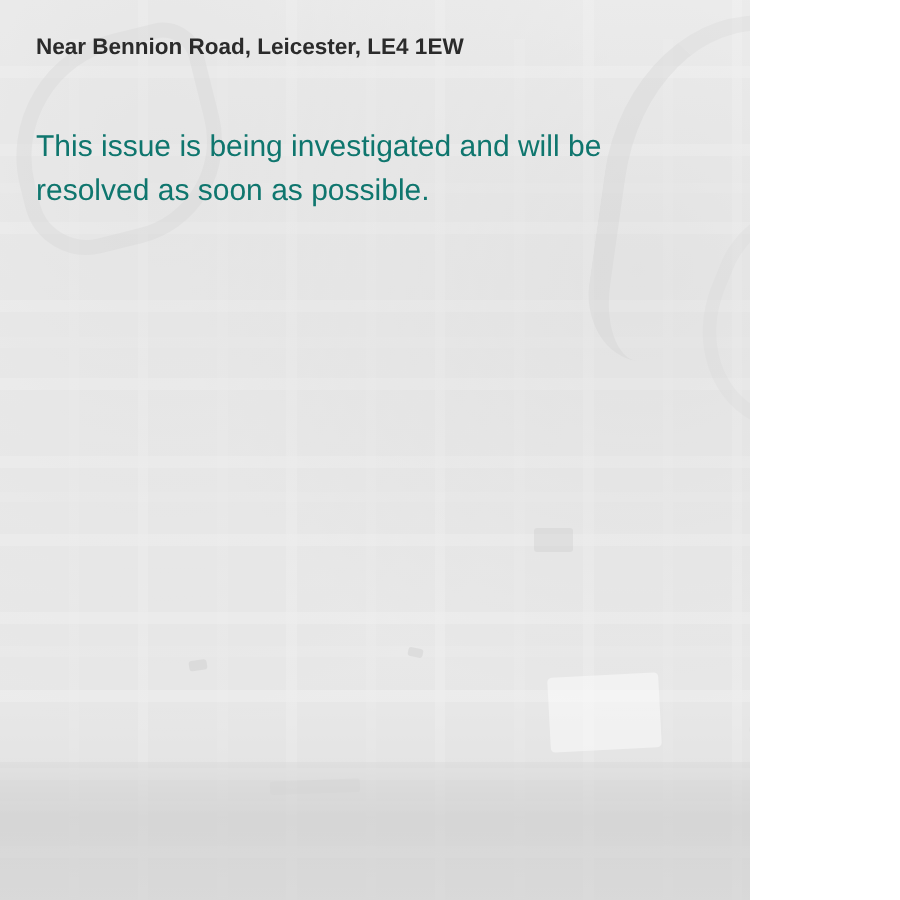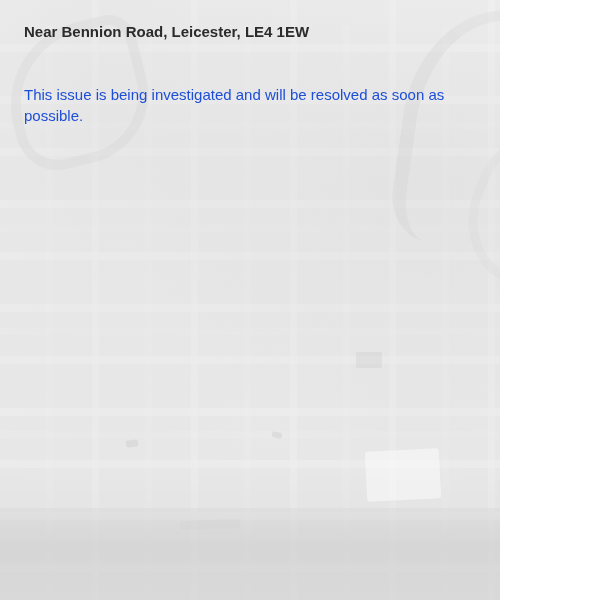--- a/index.html
+++ b/index.html
@@ -150,22 +150,22 @@
     font-size: 15px;
     font-weight: bold;
     color: #2b2b2b;
     line-height: 1.3;
     margin: 0 0 0 0;
   }
   .body-block {
     margin-top: 42px;
   }
   .body-text {
-    font-size: 15px;
-    color: #1d4ed8;
+    font-size: 20px;
+    color: #0f766e;
     line-height: 1.45;
     margin: 0;
     max-width: 545px;
   }
   .body-text + .body-text {
     margin-top: 28px;
   }
 </style>
 </head>
 <body>

